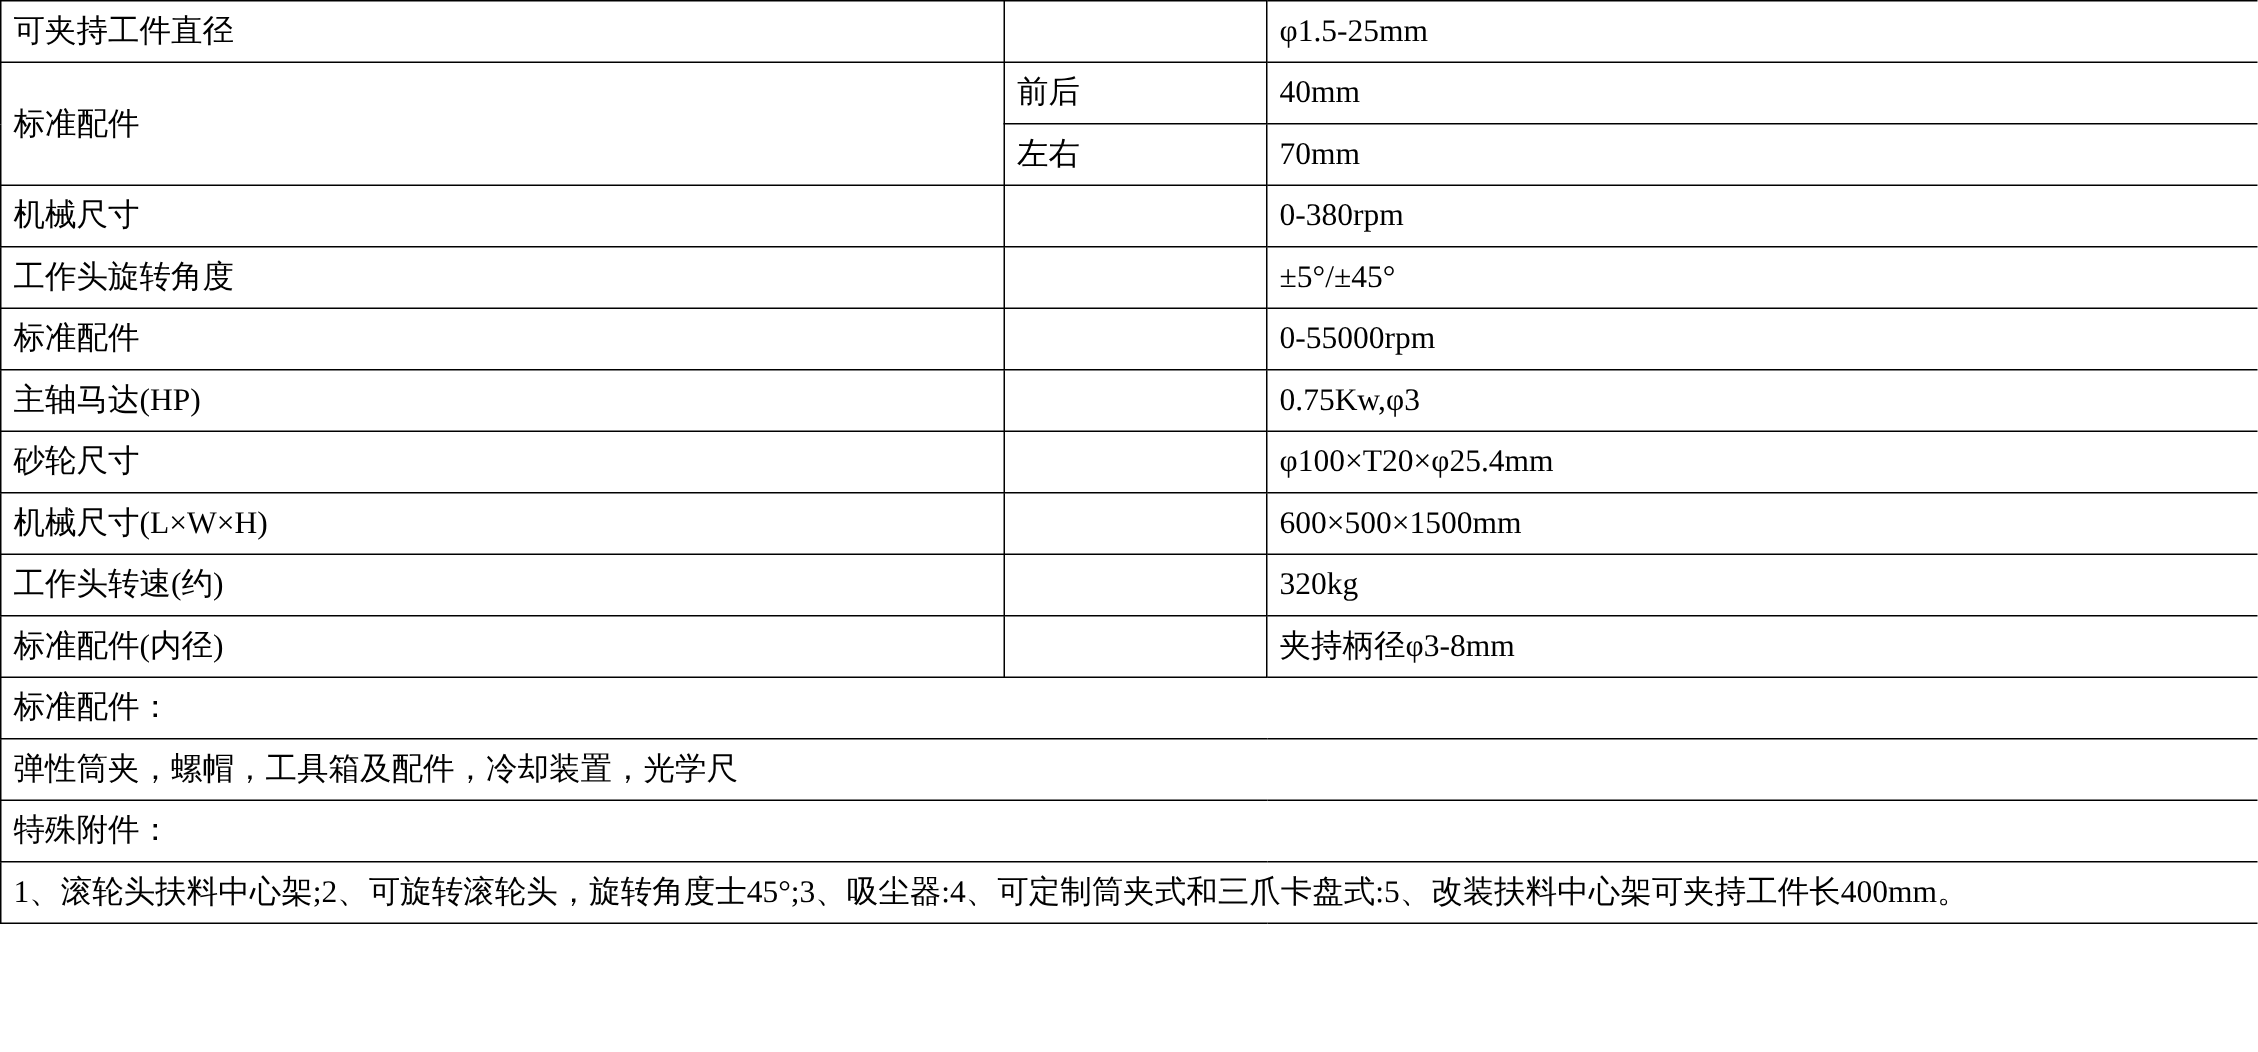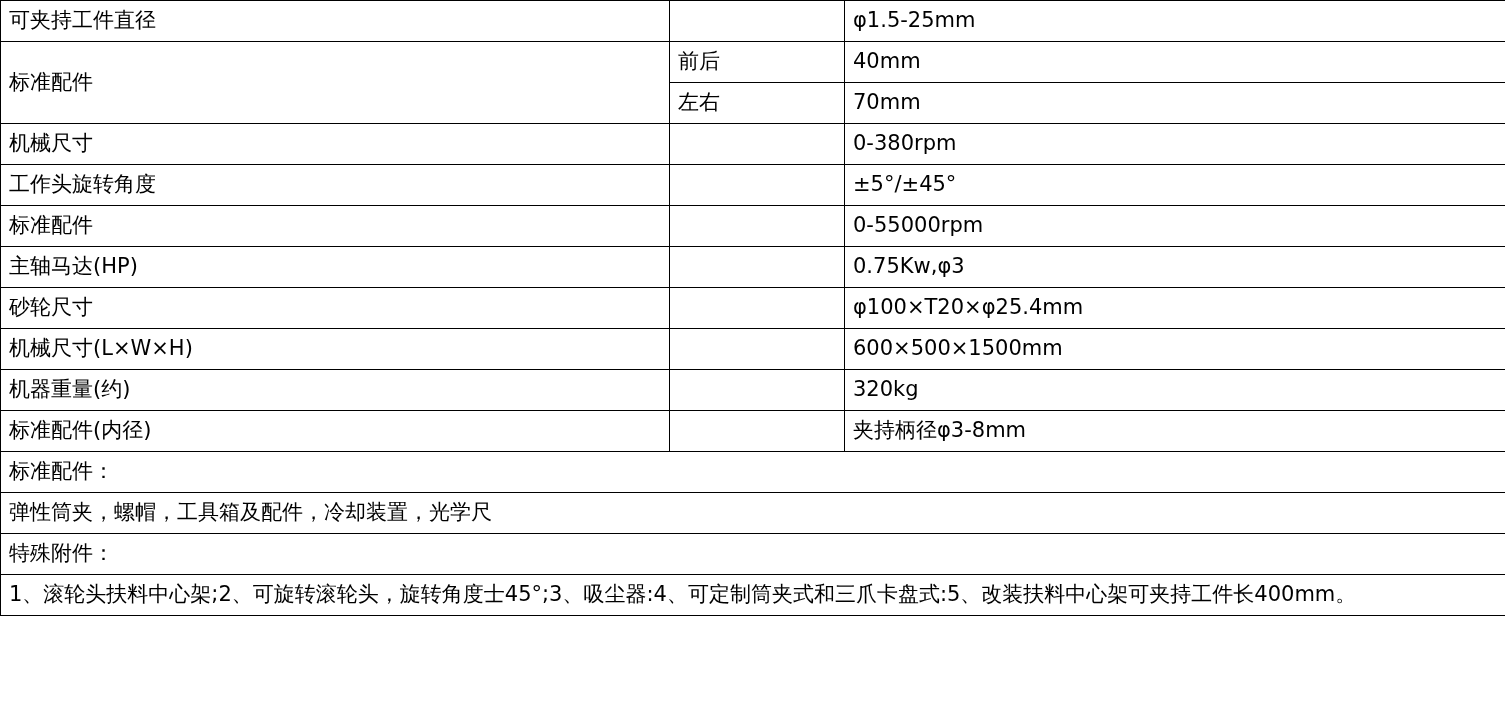--- a/index.html
+++ b/index.html
@@ -33,20 +33,21 @@
     font-size: 21px;
   }
   table.spec td {
     border: 1px solid #000000;
     padding: 5px 0 7px 8px;
     vertical-align: middle;
     line-height: 28px;
     height: 28px;
     white-space: nowrap;
     overflow: hidden;
+    font-family: Liberation Serif, serif;
   }
   td.label { width: 660px; }
   td.sub   { width: 166px; }
   td.value { width: 675px; }
   td.full  { width: auto; }
   .note-row td {
     white-space: normal;
     line-height: 34px;
   }
   .note-multiline {
@@ -99,21 +100,21 @@
         <td class="label">砂轮尺寸</td>
         <td class="sub"></td>
         <td class="value">φ100×T20×φ25.4mm</td>
       </tr>
       <tr>
         <td class="label">机械尺寸(L×W×H)</td>
         <td class="sub"></td>
         <td class="value">600×500×1500mm</td>
       </tr>
       <tr>
-        <td class="label">机器重量(约)</td>
+        <td class="label">工作头转速(约)</td>
         <td class="sub"></td>
         <td class="value">320kg</td>
       </tr>
       <tr>
         <td class="label">标准配件(内径)</td>
         <td class="sub"></td>
         <td class="value">夹持柄径φ3-8mm</td>
       </tr>
 
       <tr class="note-row">

